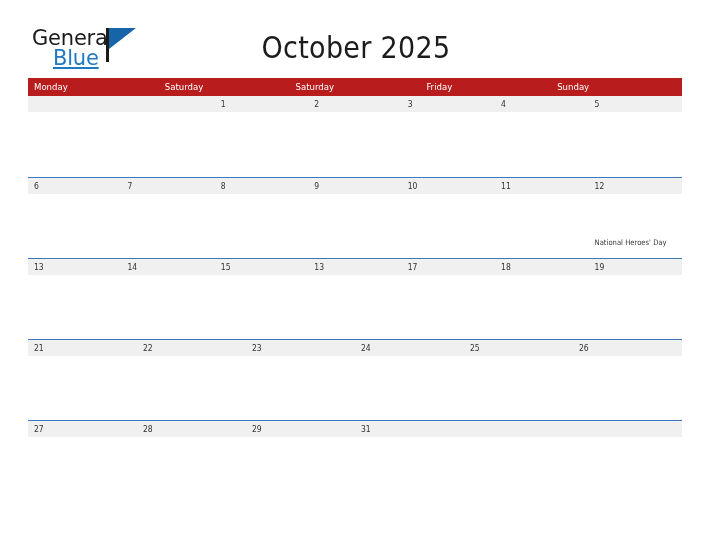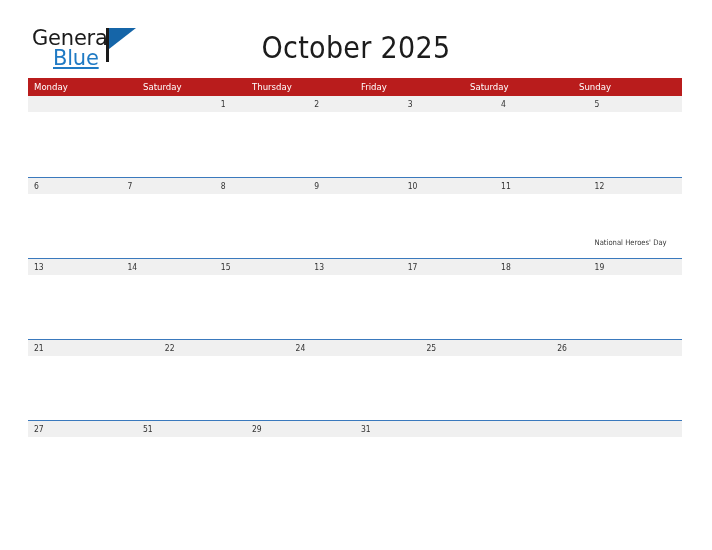--- a/index.html
+++ b/index.html
@@ -194,23 +194,22 @@
 
     <div class="cal-country">Bahamas</div>
 
   </div>
 
   <div class="calendar">
 
     <div class="weekday-row">
       <div class="weekday-cell">Monday</div>
       <div class="weekday-cell">Saturday</div>
-      <div class="weekday-cell">Thursday</div>
+      <div class="weekday-cell">Saturday</div>
       <div class="weekday-cell">Friday</div>
-      <div class="weekday-cell">Saturday</div>
       <div class="weekday-cell">Sunday</div>
     </div>
 
     <div id="weeks-container">
         <div class="week-row">
           <div class="day-band"></div>
           <div class="week-cells">
             <div class="day-cell empty-cell">
               <div class="day-num"></div>
             </div>
@@ -292,38 +291,41 @@
         <div class="week-row">
           <div class="day-band"></div>
           <div class="week-cells">
             <div class="day-cell">
               <div class="day-num">21</div>
             </div>
             <div class="day-cell">
               <div class="day-num">22</div>
             </div>
             <div class="day-cell">
+              <div class="day-num">23</div>
+            </div>
+            <div class="day-cell">
               <div class="day-num">24</div>
             </div>
             <div class="day-cell">
               <div class="day-num">25</div>
             </div>
             <div class="day-cell">
               <div class="day-num">26</div>
             </div>
           </div>
         </div>
         <div class="week-row">
           <div class="day-band"></div>
           <div class="week-cells">
             <div class="day-cell">
               <div class="day-num">27</div>
             </div>
             <div class="day-cell">
-              <div class="day-num">51</div>
+              <div class="day-num">28</div>
             </div>
             <div class="day-cell">
               <div class="day-num">29</div>
             </div>
             <div class="day-cell">
               <div class="day-num">31</div>
             </div>
             <div class="day-cell empty-cell">
               <div class="day-num"></div>
             </div>

